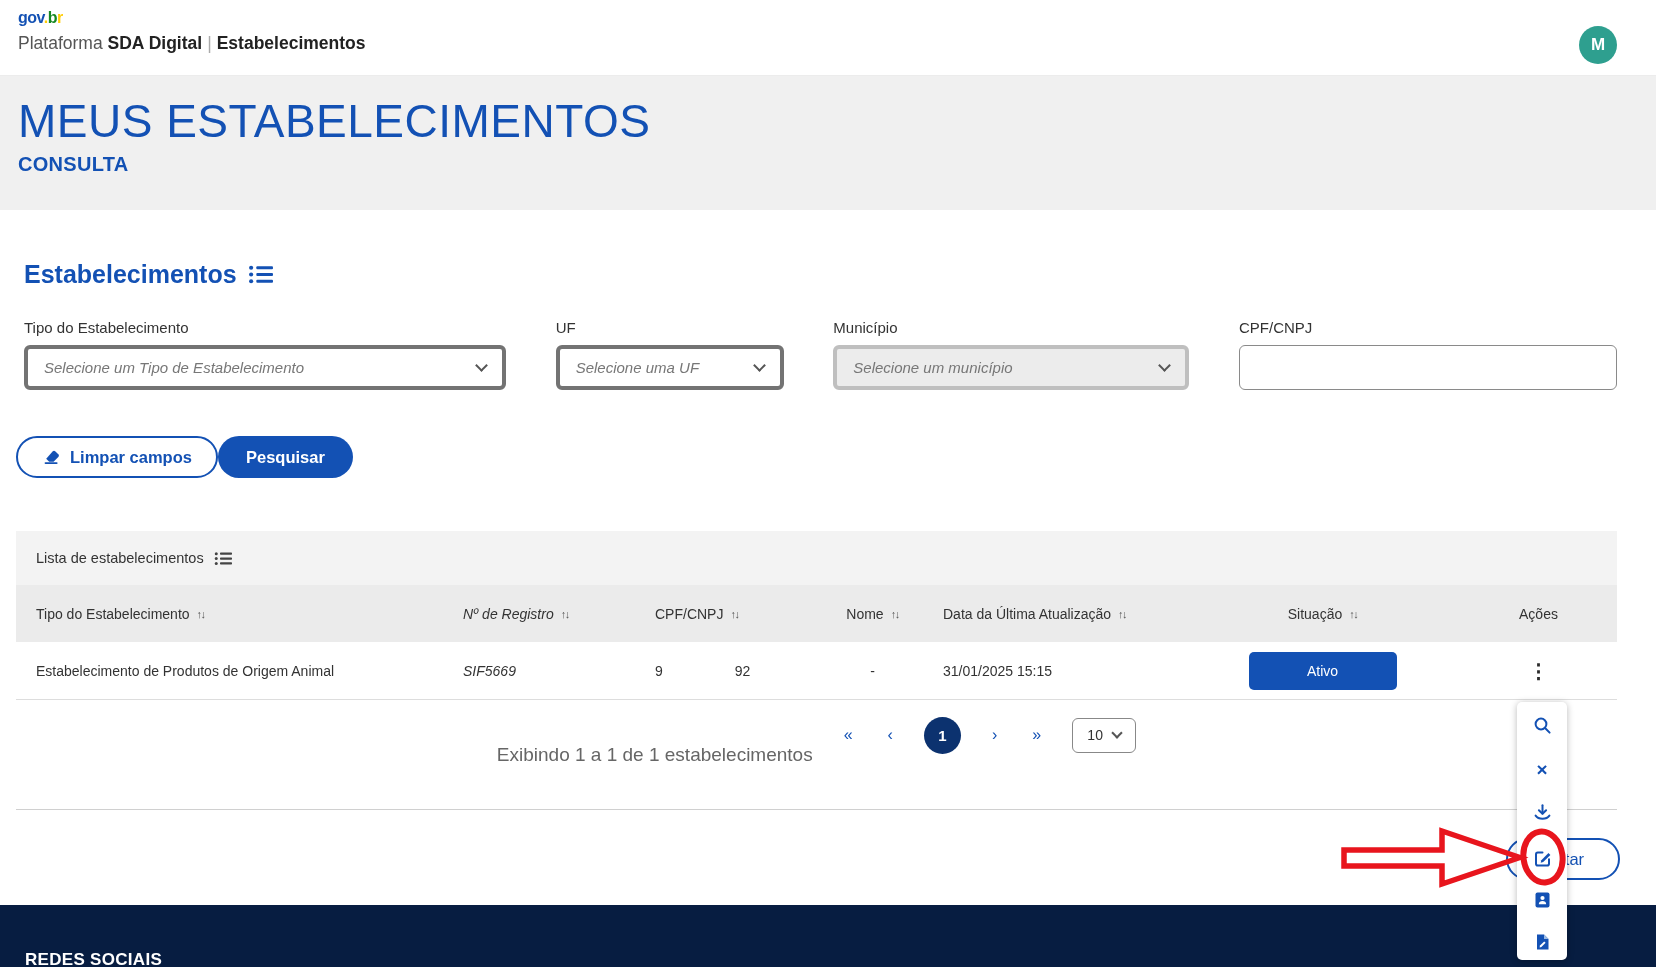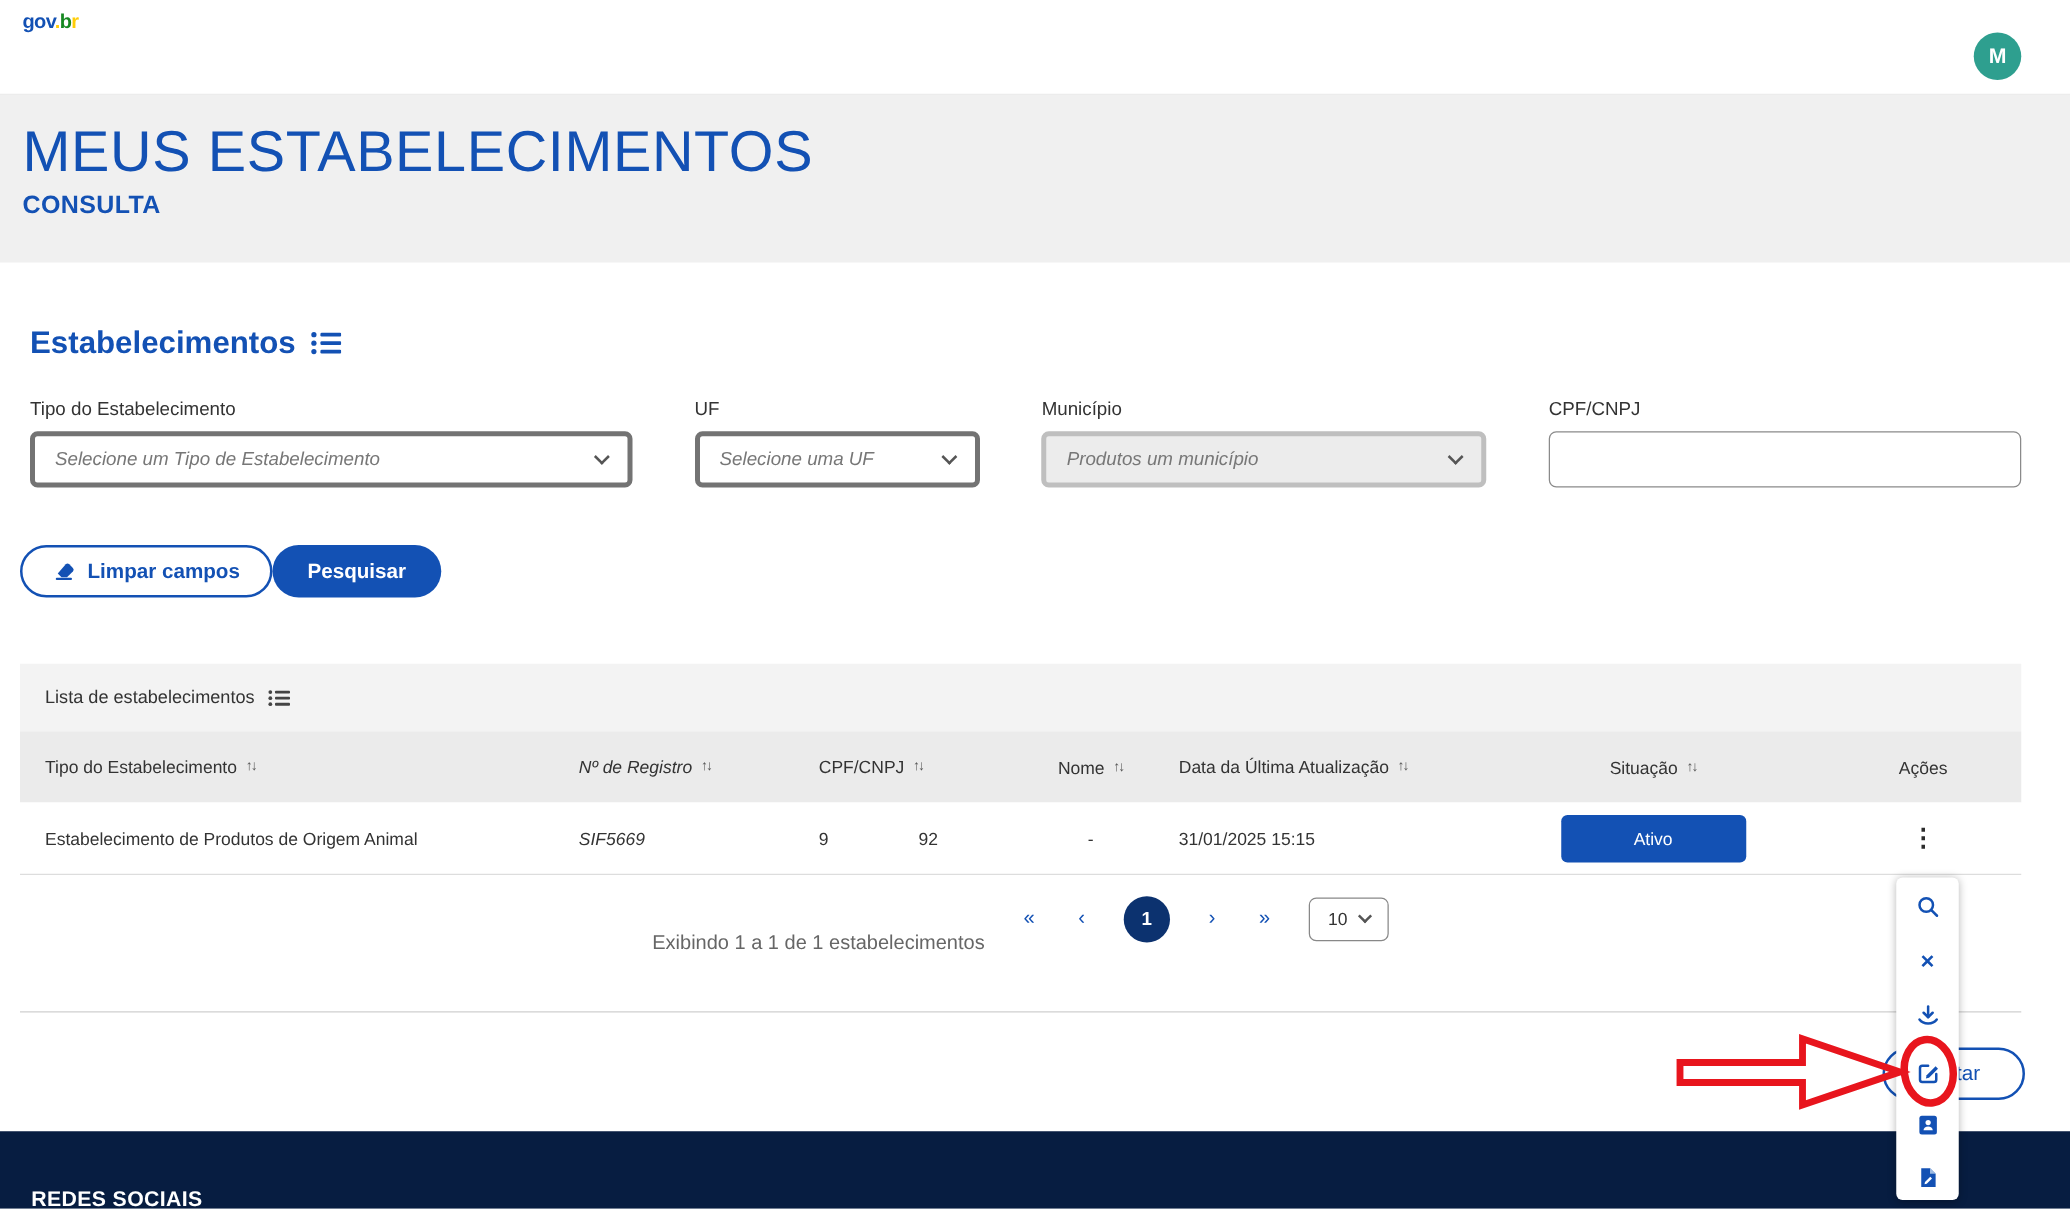--- a/index.html
+++ b/index.html
@@ -64,21 +64,21 @@
   .th { font-size:14px; color:#333; display:inline-flex; align-items:center; gap:7px; cursor:pointer; }
   .sort { font-size:11px; color:#555; letter-spacing:-1.5px; }
   .td { font-size:14px; color:#333; }
   .cpf-cell { display:flex; gap:72px; }
   .badge { min-width:148px; height:38px; background:#1351b4; border-radius:5px; color:#fff; font-size:14px;
            display:inline-flex; align-items:center; justify-content:center; padding:0 12px; }
   .kebab { font-size:20px; color:#2b2b2b; font-weight:700; line-height:1; padding:4px 10px; cursor:pointer; }
 
   
   .pagerow { height:70px; display:flex; align-items:center; justify-content:center; gap:27px; }
-  .page-summary { font-size:16px; color:#666;margin-top:40px; }
+  .page-summary { font-size:19px; color:#666;margin-top:40px; }
   .pg-btn { color:#1351b4; font-size:16px; cursor:pointer; padding:2px 4px; }
   .pg-current { width:37px; height:37px; border-radius:50%; background:#0c326f; color:#fff; font-size:15px;
                 font-weight:700; display:flex; align-items:center; justify-content:center; cursor:pointer; }
   .pg-size { width:64px; height:35px; border:1px solid #888; border-radius:6px; display:flex;
              align-items:center; justify-content:center; gap:10px; font-size:14px; color:#333; cursor:pointer; }
   .pg-size .chev { width:8px; height:8px; margin-top:-4px; }
 
   
   .voltar { position:absolute; top:838px; right:36px; width:114px; height:42px; border:2px solid #1351b4;
             border-radius:22px; background:#fff; color:#1351b4; font-size:16.5px;
@@ -103,20 +103,21 @@
 
   .list-icon { flex-shrink:0; }
 </style>
 </head>
 <body>
 
 <div class="page">
 
   <div class="header">
     <div class="logo"><span class="c-blue">gov</span><span class="c-yellow">.</span><span class="c-green">b</span><span class="c-yellow">r</span></div>
+    <div class="platform"><span class="light">Plataforma</span> <b>SDA Digital</b><span class="sep">|</span><b>Estabelecimentos</b></div>
     <div class="avatar">M</div>
   </div>
 
   <div class="hero">
     <div class="hero-title">MEUS ESTABELECIMENTOS</div>
     <div class="hero-sub">CONSULTA</div>
   </div>
 
   <div class="main">
 
@@ -143,21 +144,21 @@
       <div class="f-uf">
         <span class="field-label">UF</span>
         <div class="control">
           <span class="ph">Selecione uma UF</span>
           <span class="chev"></span>
         </div>
       </div>
       <div class="f-mun">
         <span class="field-label">Município</span>
         <div class="control disabled">
-          <span class="ph">Produtos um município</span>
+          <span class="ph">Selecione um município</span>
           <span class="chev"></span>
         </div>
       </div>
       <div class="f-cpf">
         <span class="field-label">CPF/CNPJ</span>
         <input class="control-input" type="text" value="" style="">
       </div>
     </div>
 
     <div class="actions-row">

